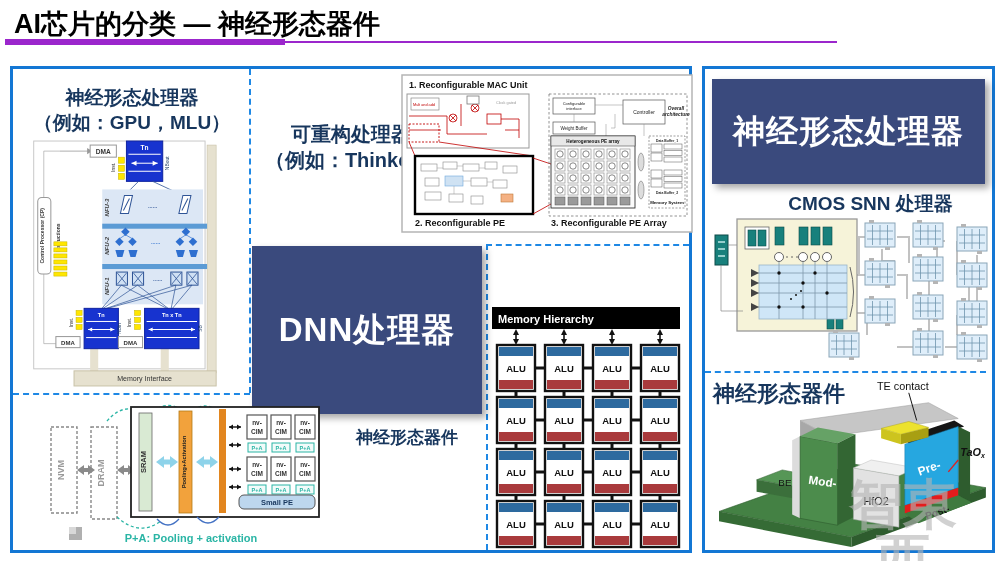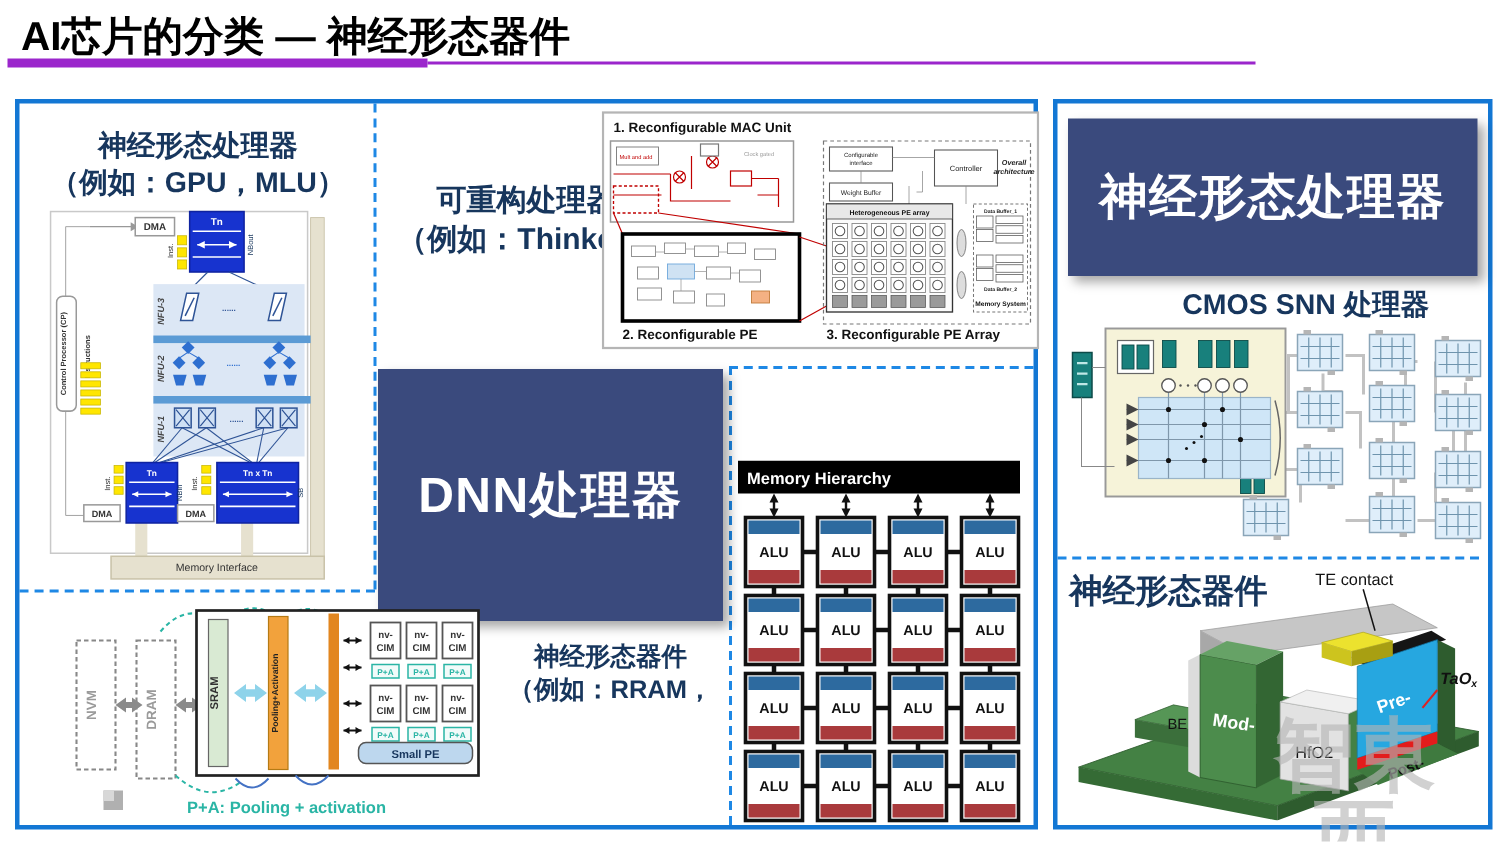--- a/index.html
+++ b/index.html
@@ -496,21 +496,20 @@
       <path d="M136,120 Q147,132 158,120" stroke="#4472c4" stroke-width="1.3"></path>
       <path d="M176,118 Q187,130 198,118" stroke="#4472c4" stroke-width="1.3"></path>
     </g>
     <rect x="48" y="128" width="13" height="13" fill="#b0b0b0"></rect>
     <rect x="48" y="128" width="7" height="7" fill="#d8d8d8"></rect>
     <text x="170" y="143" text-anchor="middle" font-size="11" font-weight="bold" fill="#2ab5a5">P+A: Pooling + activation</text>
   </svg>
 
   <div class="abs sec-title navy" style="left:306px;top:358px;width:176px;font-size:17px;">
     <div>神经形态器件</div>
-    <div>（例如：RRAM，</div>
   </div>
 </div>
 
 <div class="panel" style="left:702px;top:66px;width:287px;height:481px;">
 
   <div class="bigbox" style="left:7px;top:10px;width:273px;height:105px;font-size:32px;letter-spacing:1px;">
     <span>神经形态处理器</span>
   </div>
 
   <div class="abs sec-title navy" style="left:0;top:122px;width:287px;font-size:19px;margin-left:22px;">CMOS SNN 处理器</div>

